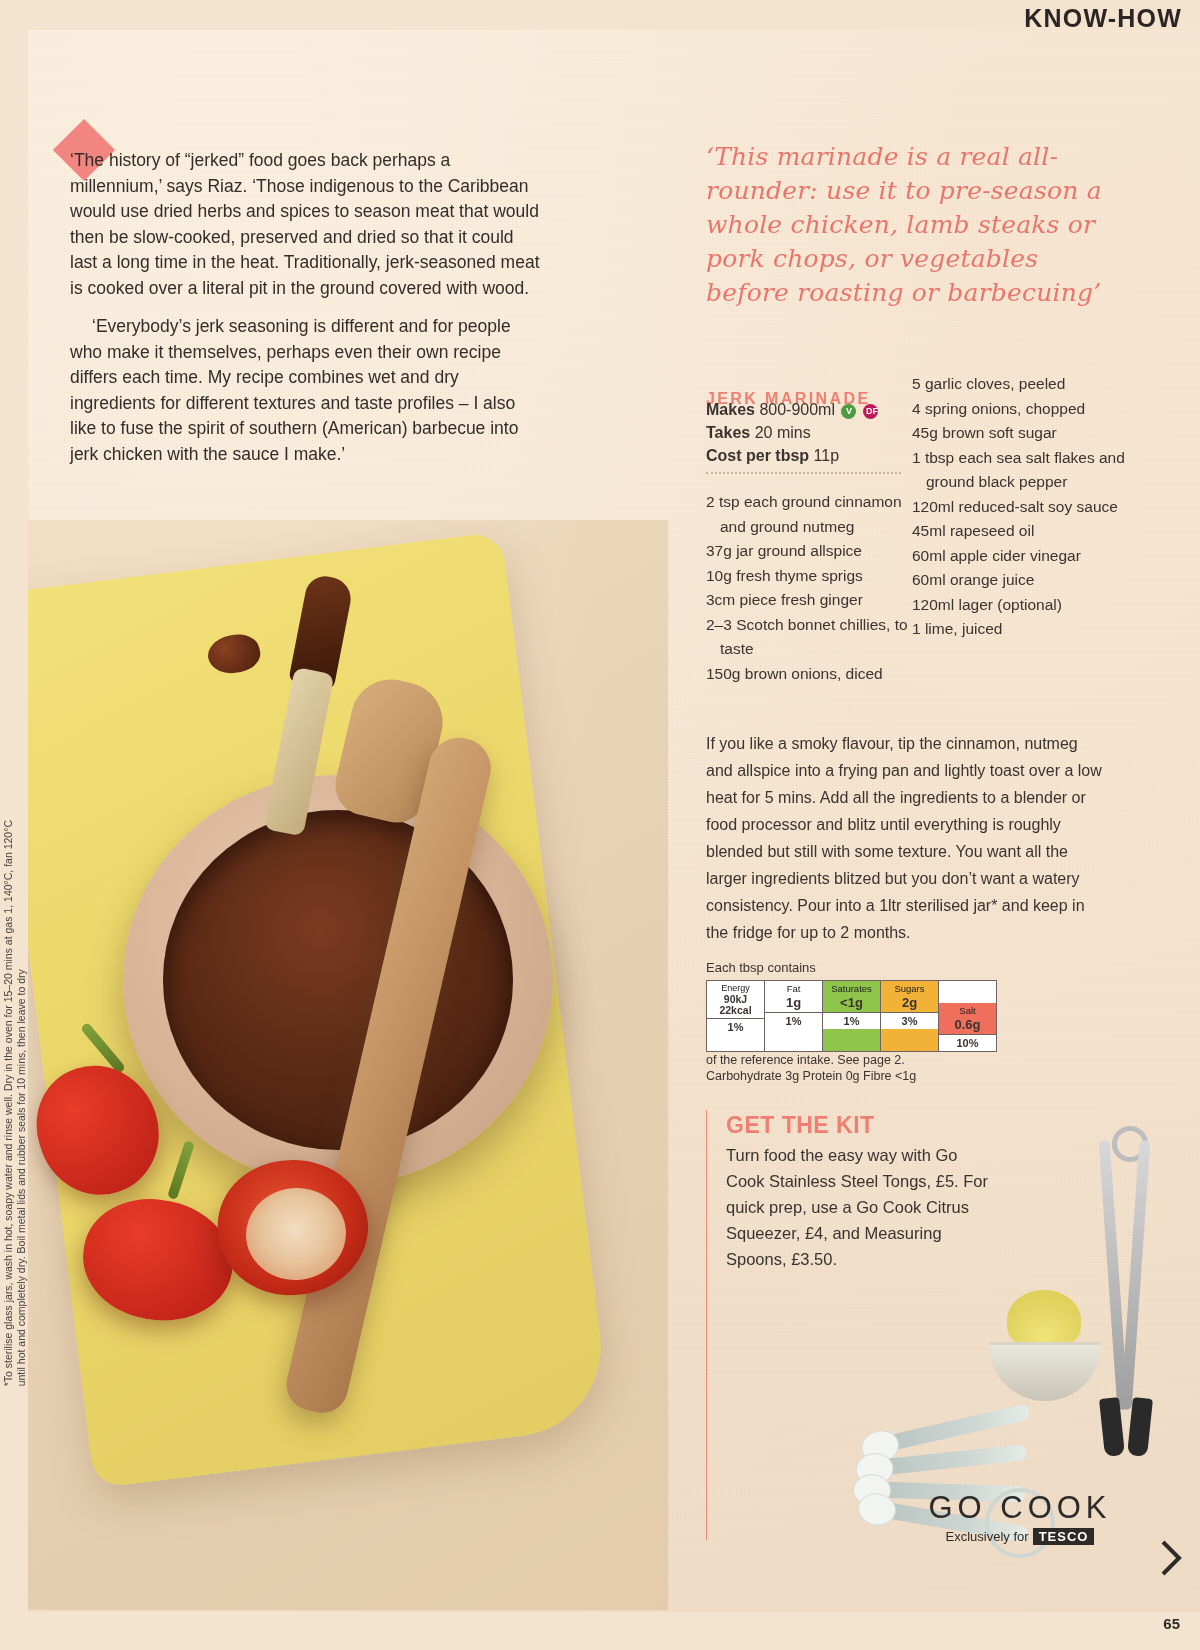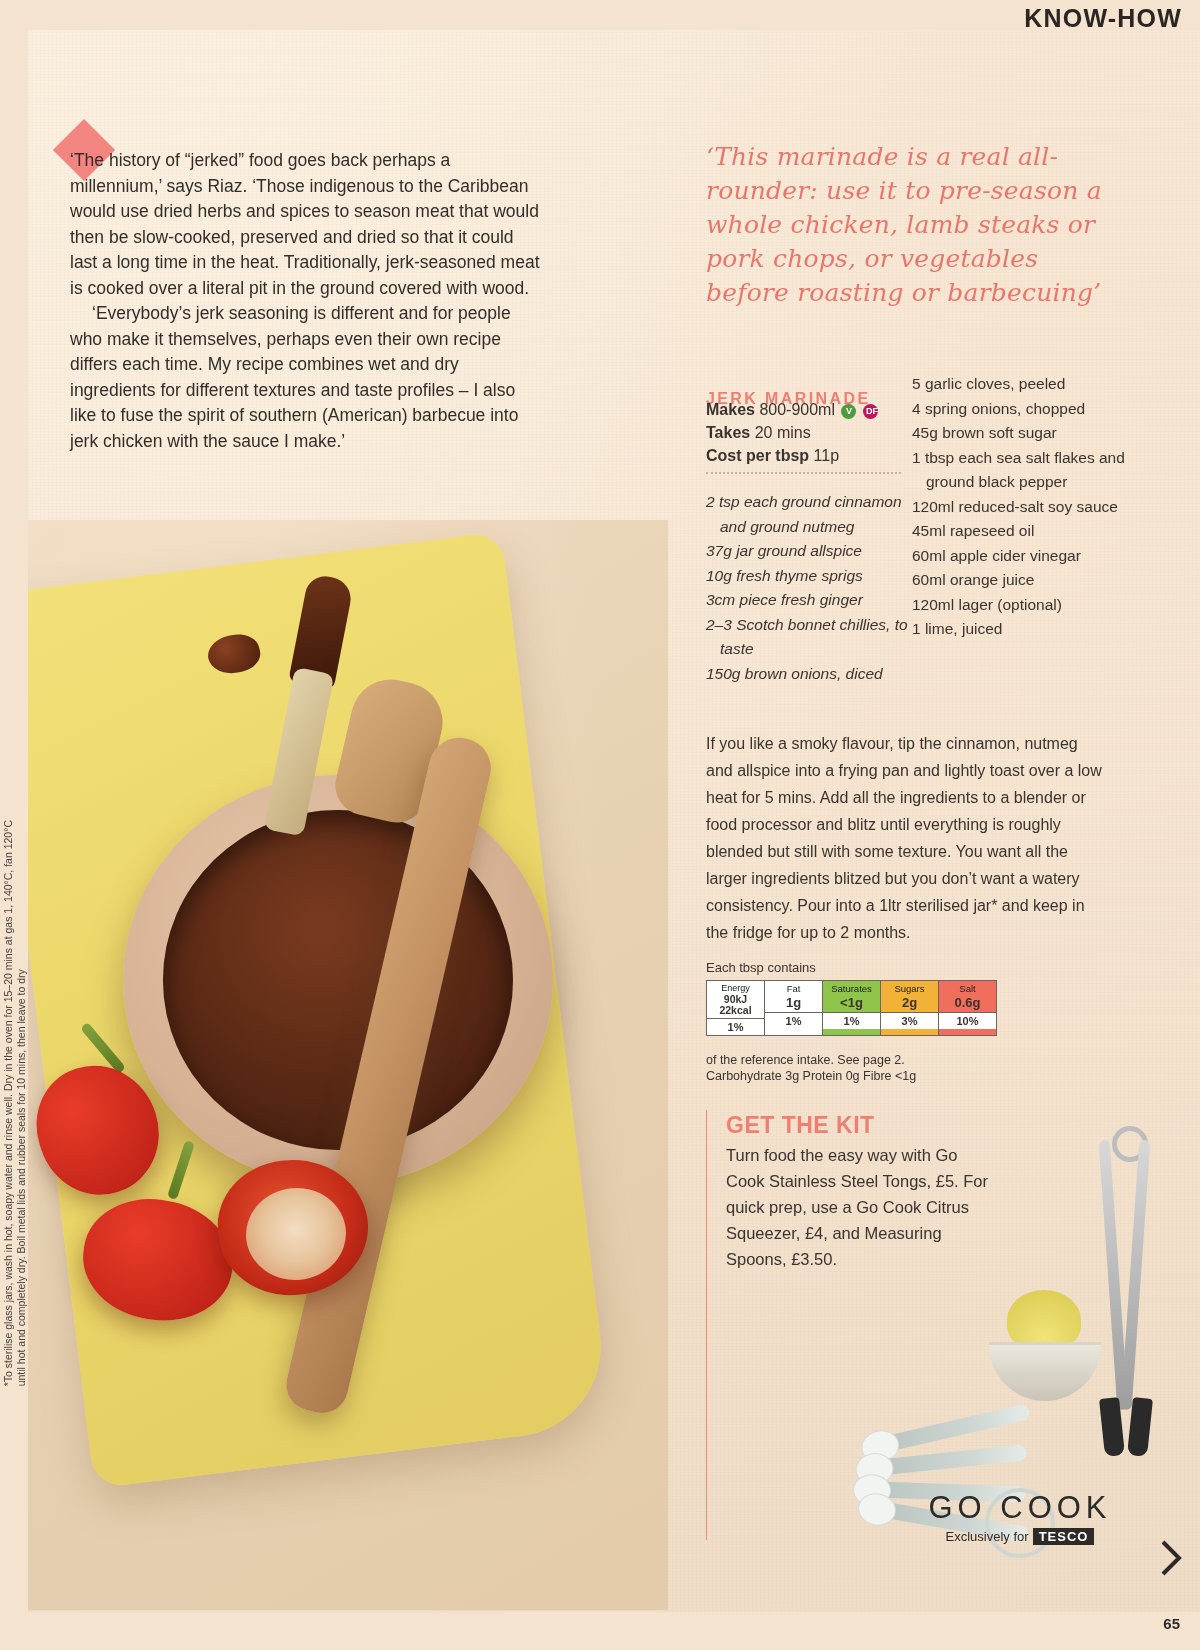--- a/index.html
+++ b/index.html
@@ -51,21 +51,21 @@
   .pink-tab{
     position:absolute;left:62px;top:128px;
     width:44px;height:44px;background:#f2857f;
     transform:rotate(45deg);
   }
   .intro{
     position:absolute;left:70px;top:148px;width:470px;
     font-size:17.5px;line-height:25.5px;color:#332d2a;
   }
   .intro p{margin:0;}
-  .intro p + p{margin-top:0;text-indent:22px;}
+  .intro p + p{margin-top:13px;text-indent:22px;}
 
   
   .photo{
     position:absolute;left:28px;top:520px;width:640px;height:1090px;
     overflow:hidden;
   }
   .photo-bg{
     position:absolute;inset:0;
     background:
       radial-gradient(ellipse at 30% 20%, #f3e0c6 0%, rgba(243,224,198,0) 60%),
@@ -165,42 +165,42 @@
   .badge.v{background:#4f9b3f;}
   .badge.df{background:#be185d;text-align:right;}
 
   .dotted{
     position:absolute;left:706px;top:472px;width:195px;
     border-top:2px dotted #c8b49c;
   }
 
   .ing-left{
     position:absolute;left:706px;top:490px;width:205px;
-    font-size:15.5px;line-height:24.5px;font-style:italic;
+    font-size:15.5px;line-height:24.5px;
   }
   .ing-right{
     position:absolute;left:912px;top:372px;width:215px;
     font-size:15.5px;line-height:24.5px;
   }
   .ing-left div, .ing-right div{padding-left:14px;text-indent:-14px;}
 
   .method{
     position:absolute;left:706px;top:730px;width:400px;
     font-size:16px;line-height:27px;
   }
 
   .nutri-label{
     position:absolute;left:706px;top:960px;font-size:13px;color:#3a3330;
   }
   .nutri{
     position:absolute;left:706px;top:980px;
     display:flex;border:1px solid #6d6461;background:#fff;
   }
   .ncell{width:57px;border-right:1px solid #6d6461;text-align:center;}
-  .ncell:last-child{border-right:none;}
+  .ncell:last-child{border-right:none;margin-top:22px;}
   .ncell .t{font-size:9.5px;padding:2px 0 1px;color:#222;}
   .ncell .v{font-size:13px;font-weight:bold;padding-bottom:2px;}
   .ncell .p{font-size:11px;font-weight:bold;border-top:1px solid #6d6461;background:#fff;padding:2px 0;}
   .ncell.energy .t{font-size:9px;}
   .ncell.energy .v{font-size:10.5px;line-height:11px;font-weight:bold;}
   .ncell.green{background:#8fc54a;}
   .ncell.amber{background:#f2b237;}
   .ncell.red{background:#ef6f5c;}
   .ncell.white{background:#fff;}
   .nutri-foot{

